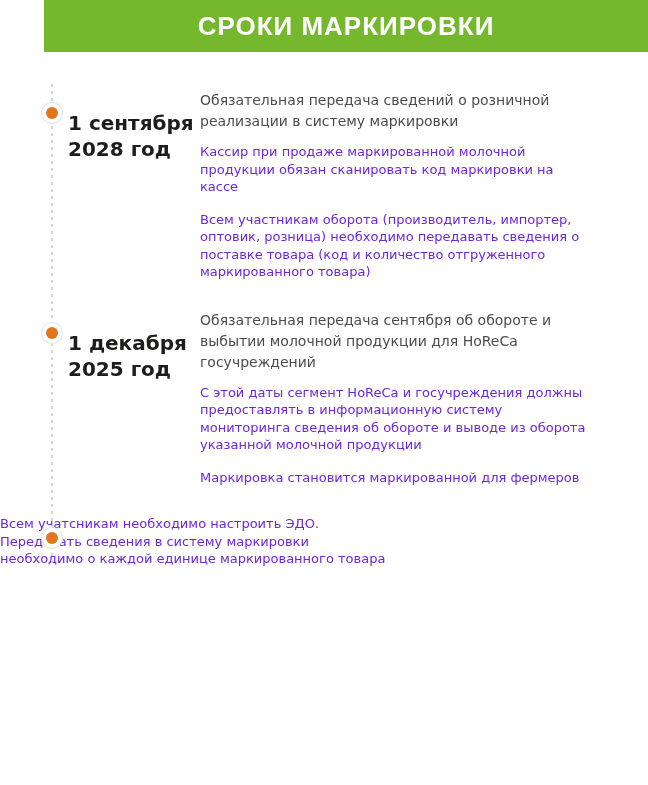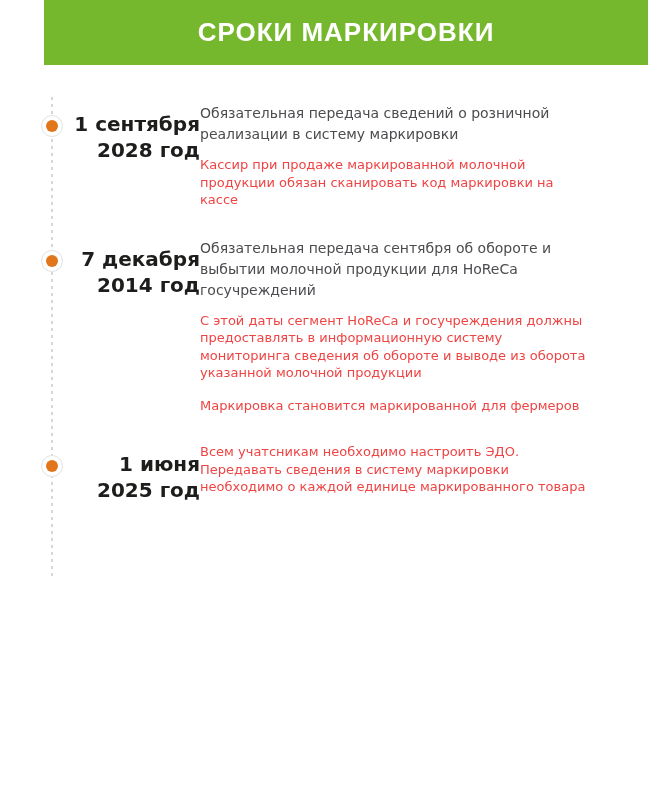--- a/index.html
+++ b/index.html
@@ -7,21 +7,21 @@
     padding: 0;
   }
   body {
     width: 648px;
     height: 785px;
     background: #ffffff;
     font-family: "DejaVu Sans", sans-serif;
     overflow: hidden;
   }
   .header {
-    height: 65px;
+    height: 52px;
     background: var(--accent-green, #76B82D);
     display: flex;
     align-items: center;
     justify-content: center;
     margin-left: 44px;
   }
   .header .title {
     margin: 0;
     color: #ffffff;
     font-family: "Liberation Sans", sans-serif;
@@ -69,44 +69,43 @@
     border-radius: 50%;
     background: var(--accent-orange, #E2761D);
   }
   .t-left {
     width: 200px;
     flex-shrink: 0;
     box-sizing: border-box;
     padding-left: 68px;
   }
   .date {
-    margin-top: 8px;
+    margin-top: 20px;
     font-size: 20px;
     line-height: 26px;
     font-weight: 700;
     color: #1d1d1b;
-    text-align: right;
   }
   .t-right {
     width: 412px;
   }
   .t-heading {
     margin: 0 0 11px 0;
     max-width: 402px;
     font-size: 14px;
     line-height: 21px;
     font-weight: 400;
     color: #4c4b4f;
   }
   .t-para {
     margin: 0 0 15px 0;
     max-width: 392px;
     font-size: 13px;
     line-height: 17.5px;
-    color: #ef4444;
+    color: #6d28d9;
   }
 </style>
 </head>
 <body>
 
 <div class="header">
   <h1 class="title">СРОКИ МАРКИРОВКИ</h1>
 </div>
 
 <div class="timeline">
@@ -118,47 +117,42 @@
     </div>
     <div class="t-left">
       <div class="date">
         <div>1 сентября</div>
         <div>2028 год</div>
       </div>
     </div>
     <div class="t-right">
       <h2 class="t-heading">Обязательная передача сведений о розничной реализации в систему маркировки</h2>
       <p class="t-para">Кассир при продаже маркированной молочной продукции обязан сканировать код маркировки на кассе</p>
+      <p class="t-para">Всем участникам оборота (производитель, импортер, оптовик, розница) необходимо передавать сведения о поставке товара (код и количество отгруженного маркированного товара)</p>
     </div>
   </div>
 
   <div class="t-item">
     <div class="marker">
       <div class="marker-dot"></div>
     </div>
     <div class="t-left">
       <div class="date">
-        <div>7 декабря</div>
-        <div>2014 год</div>
+        <div>1 декабря</div>
+        <div>2025 год</div>
       </div>
     </div>
     <div class="t-right">
       <h2 class="t-heading">Обязательная передача сентября об обороте и выбытии молочной продукции для HoReCa госучреждений</h2>
       <p class="t-para">С этой даты сегмент HoReCa  и госучреждения должны предоставлять в информационную систему мониторинга сведения об обороте и выводе из оборота указанной молочной продукции</p>
       <p class="t-para">Маркировка становится маркированной для фермеров</p>
     </div>
   </div>
 
   <div class="t-item">
     <div class="marker">
       <div class="marker-dot"></div>
     </div>
-    <div class="t-left">
-      <div class="date">
-        <div>1 июня</div>
-        <div>2025 год</div>
-      </div>
-    </div>
     <div class="t-right">
       <p class="t-para">Всем учатсникам необходимо настроить ЭДО. Передавать сведения в систему маркировки необходимо о каждой единице маркированного товара</p>
     </div>
   </div>
 </div>
 
 </body></html>

